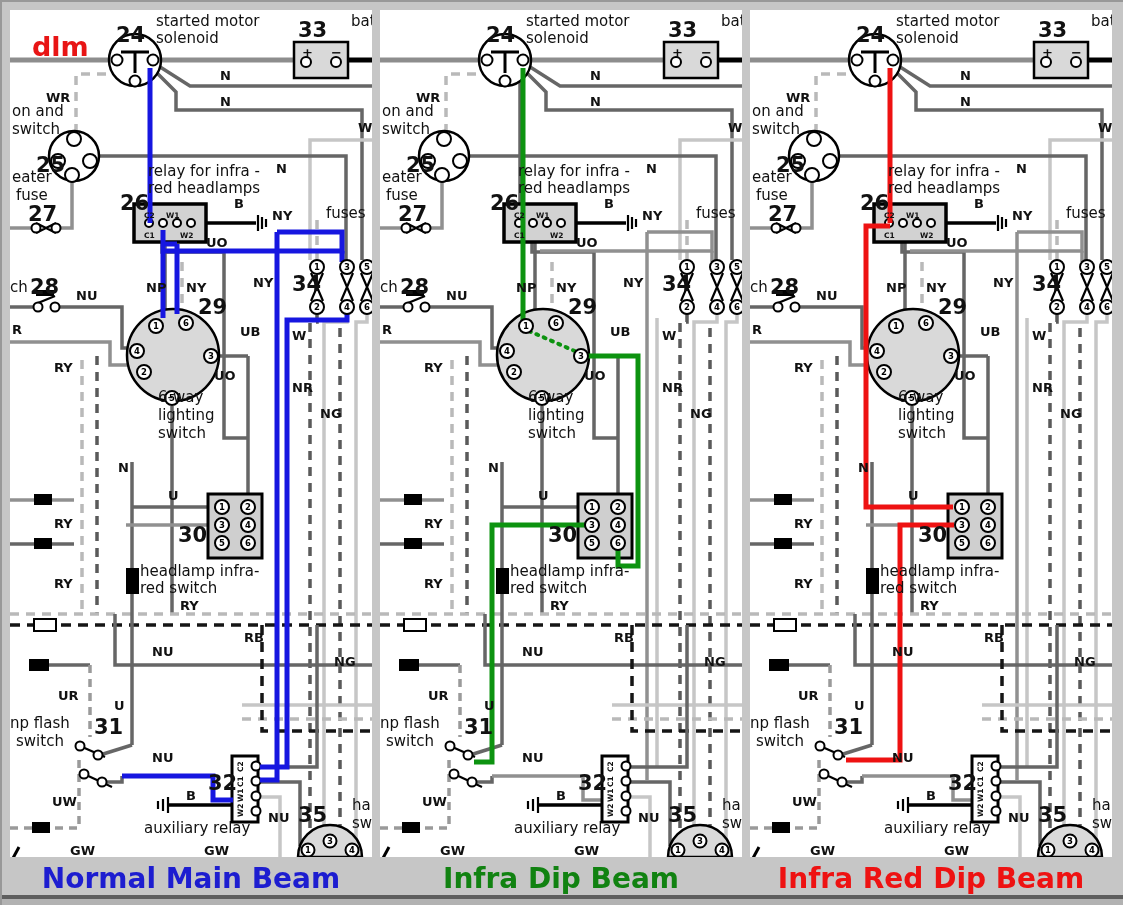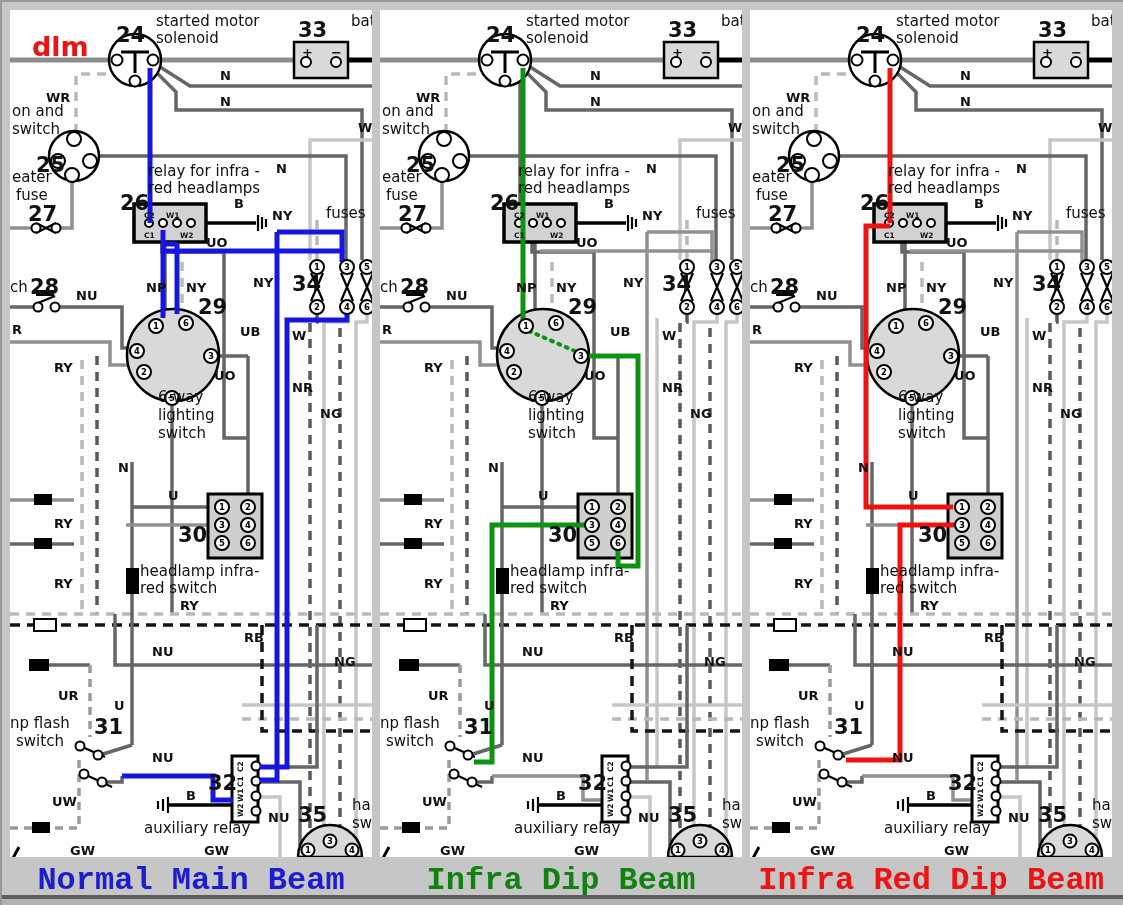--- a/index.html
+++ b/index.html
@@ -3,21 +3,21 @@
 <meta charset="utf-8">
 <style>
   html,body{margin:0;padding:0;background:#9a9a9a;}
   .stage{position:relative;width:1123px;height:905px;background:#c6c6c6;
          border-top:2px solid #989898;border-left:2px solid #989898;
          box-sizing:border-box;overflow:hidden;font-family:"DejaVu Sans",sans-serif;}
   .panel{position:absolute;top:8px;width:362px;height:847px;background:#fff;}
   .panel svg{display:block;}
   #p0{left:8px}#p1{left:378px}#p2{left:748px}
   .cap{position:absolute;top:860px;width:362px;text-align:center;
-       font-size:32px;font-weight:bold;letter-spacing:0px;font-family:Liberation Mono, monospace;}
+       font-size:28px;font-weight:bold;letter-spacing:0px;}
   #c0{left:8px}#c1{left:378px}#c2{left:748px}
   .botline{position:absolute;left:0;top:893px;width:1123px;height:4px;background:#5e5e5e;}
   .botpad{position:absolute;left:0;top:897px;width:1123px;height:8px;background:#b2b2b2;}
   
   .wb{stroke:#8d8d8d;stroke-width:5;fill:none}
   .wk5{stroke:#000;stroke-width:5;fill:none}
   .wk{stroke:#000;stroke-width:3.5;fill:none}
   .wk2{stroke:#000;stroke-width:2.2;fill:none}
   .wk3{stroke:#000;stroke-width:3;fill:none}
   .wd{stroke:#666;stroke-width:3.5;fill:none}

